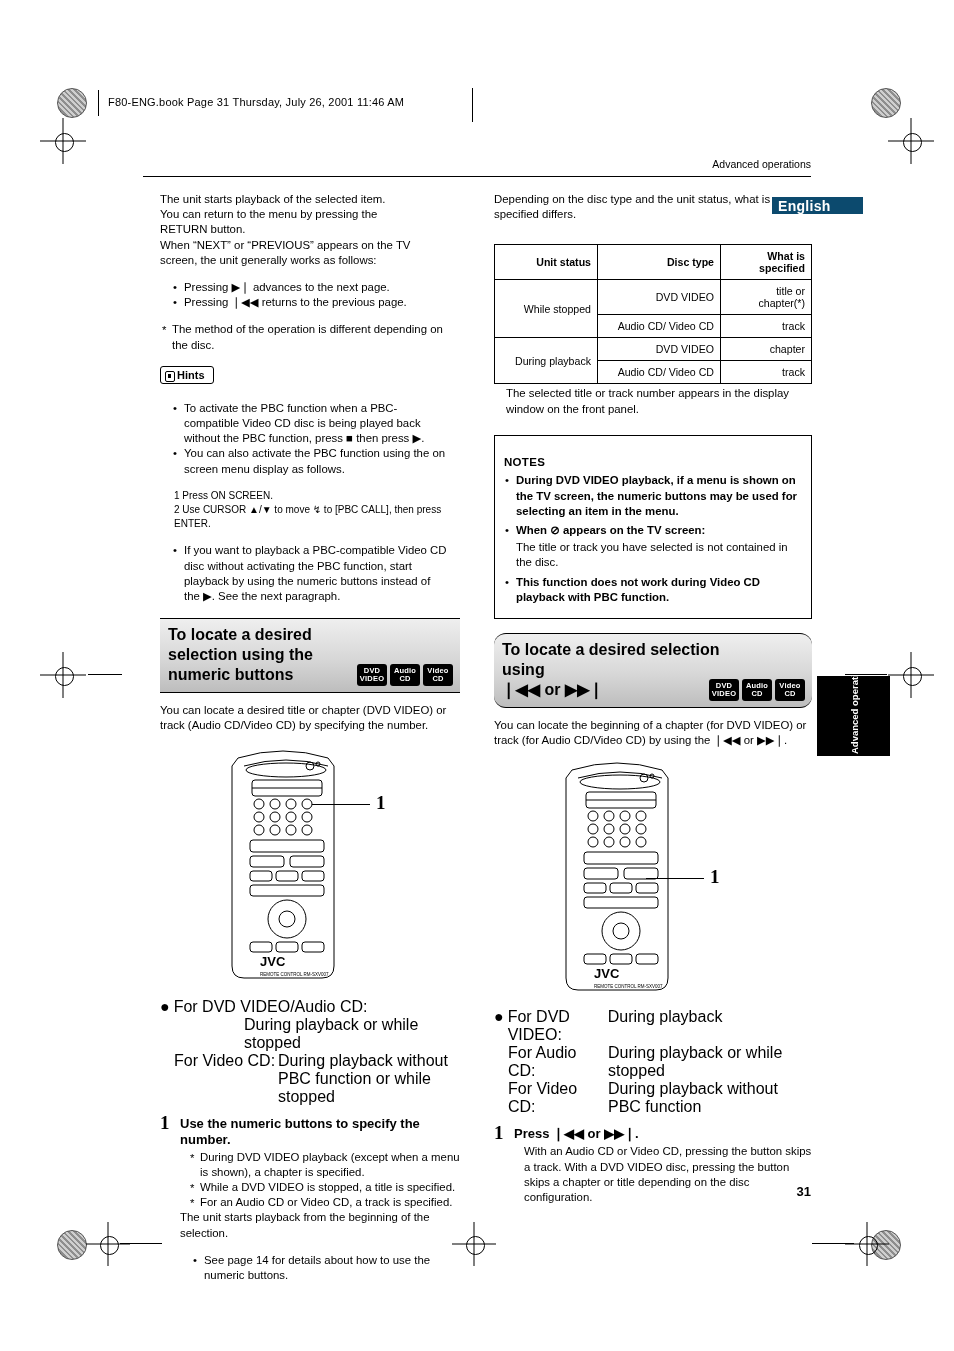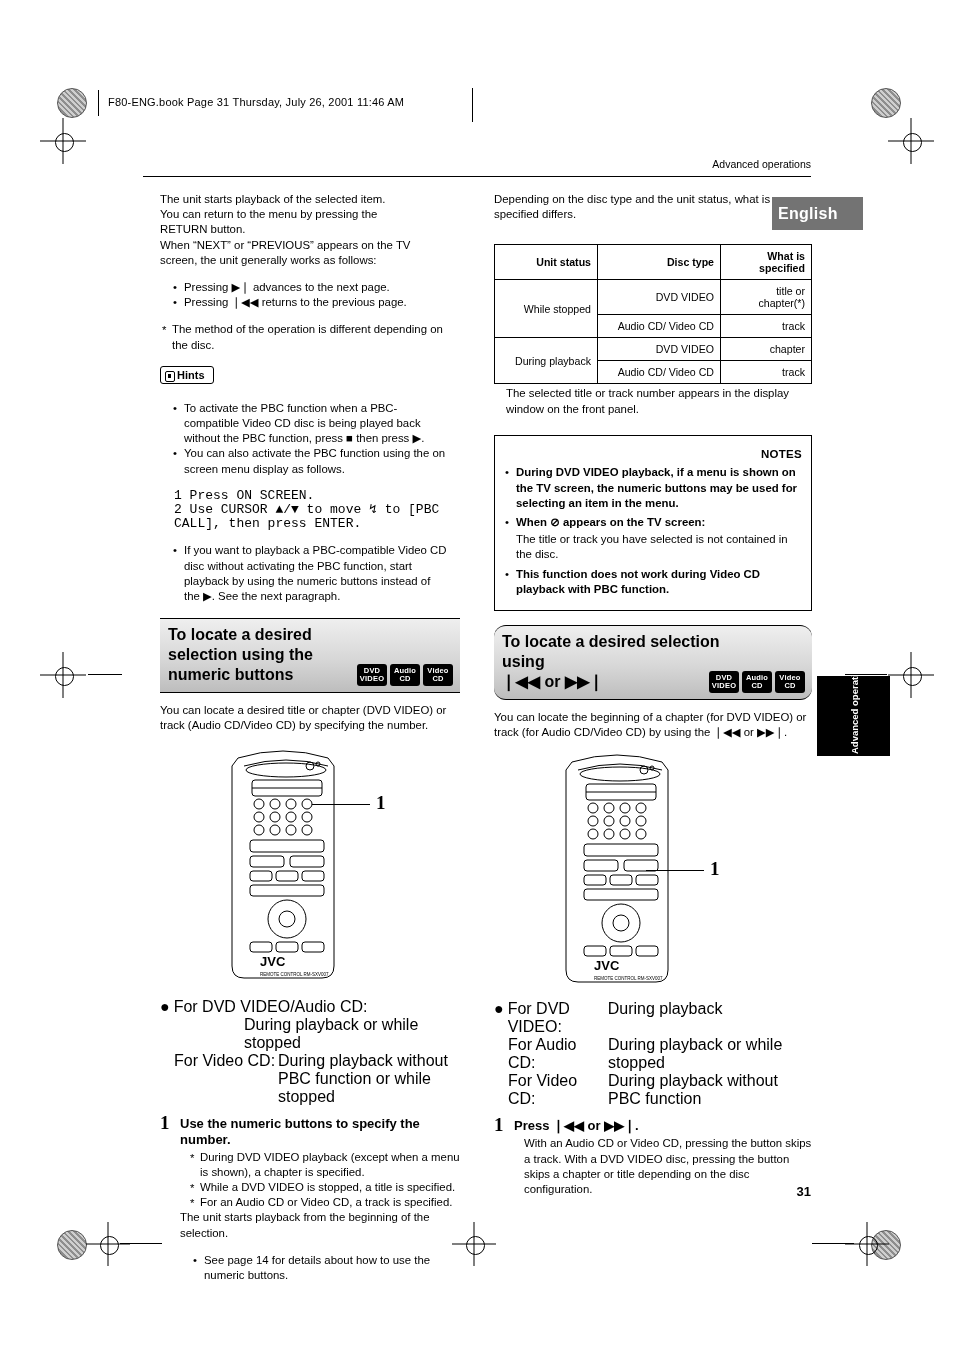--- a/index.html
+++ b/index.html
@@ -49,22 +49,22 @@
     position:absolute; right:143px; top:158px;
     font-size:10.5px;
   }
   .rule-top {
     position:absolute; left:143px; top:176px; width:668px; height:1px; background:#000;
   }
 
   
   .english-tag {
     position:absolute; right:91px; top:197px;
-    width:91px; height:33px; background:#737373; color:#fff;
-    font-size:16px; font-weight:bold; letter-spacing:.3px;
+    width:91px; height:17px; background:#0c4a6e; color:#fff;
+    font-size:14px; font-weight:bold; letter-spacing:.3px;
     display:flex; align-items:center; padding-left:6px; box-sizing:border-box;
   }
 
   
   .side-tab {
     position:absolute; right:64px; top:676px; width:73px; height:80px;
     background:#000; color:#fff;
   }
   .side-tab span {
     display:block;
@@ -146,21 +146,21 @@
   table.status th, table.status td {
     border:1px solid #000; padding:5px 6px; text-align:right; vertical-align:middle;
   }
   table.status th { font-weight:bold; }
 
   
   .notes {
     border:1.6px solid #000; padding:7px 9px 9px 9px; margin-top:18px;
     font-size:10.8px; line-height:14.6px;
   }
-  .notes h4 { margin:4px 0 4px 0; font-size:11.5px; font-weight:bold; letter-spacing:.3px;text-align:right; }
+  .notes h4 { margin:12px 0 4px 0; font-size:11.5px; font-weight:bold; letter-spacing:.3px; }
   .notes ul { list-style:none; margin:0; padding:0; }
   .notes li { position:relative; padding-left:12px; margin-bottom:4px; }
   .notes li:before { content:"\2022"; position:absolute; left:1px; top:0; }
   .notes .b { font-weight:bold; }
 
   
   .remote-wrap { position:relative; }
   .callout {
     position:absolute; font-size:19px; font-weight:bold;
     font-family:"Liberation Serif", serif;
@@ -253,21 +253,21 @@
       <span class="hints-badge">
         <span class="knob"></span>
         <span>Hints</span>
       </span>
     </div>
 
     <ul class="bullet-list" style="font-size:10.6px; line-height:14.2px;">
       <li>To activate the PBC function when a PBC-compatible Video CD disc is being played back without the PBC function, press ■ then press ▶.</li>
       <li>You can also activate the PBC function using the on screen menu display as follows.</li>
     </ul>
-    <div class="indent1" style="font-size:13px; line-height:14.2px;font-family:Liberation Mono, monospace;">
+    <div class="indent1" style="font-size:10px; line-height:14.2px;">
       <div>1  Press ON SCREEN.</div>
       <div>2  Use CURSOR ▲/▼ to move ↯ to [PBC CALL], then press ENTER.</div>
     </div>
     <ul class="bullet-list" style="font-size:10.6px; line-height:14.2px;">
       <li>If you want to playback a PBC-compatible Video CD disc without activating the PBC function, start playback by using the numeric buttons instead of the ▶. See the next paragraph.</li>
     </ul>
 
     <div class="sec-head">
       <h2>To locate a desired selection using the numeric buttons</h2>
       <div class="disc-badges">

